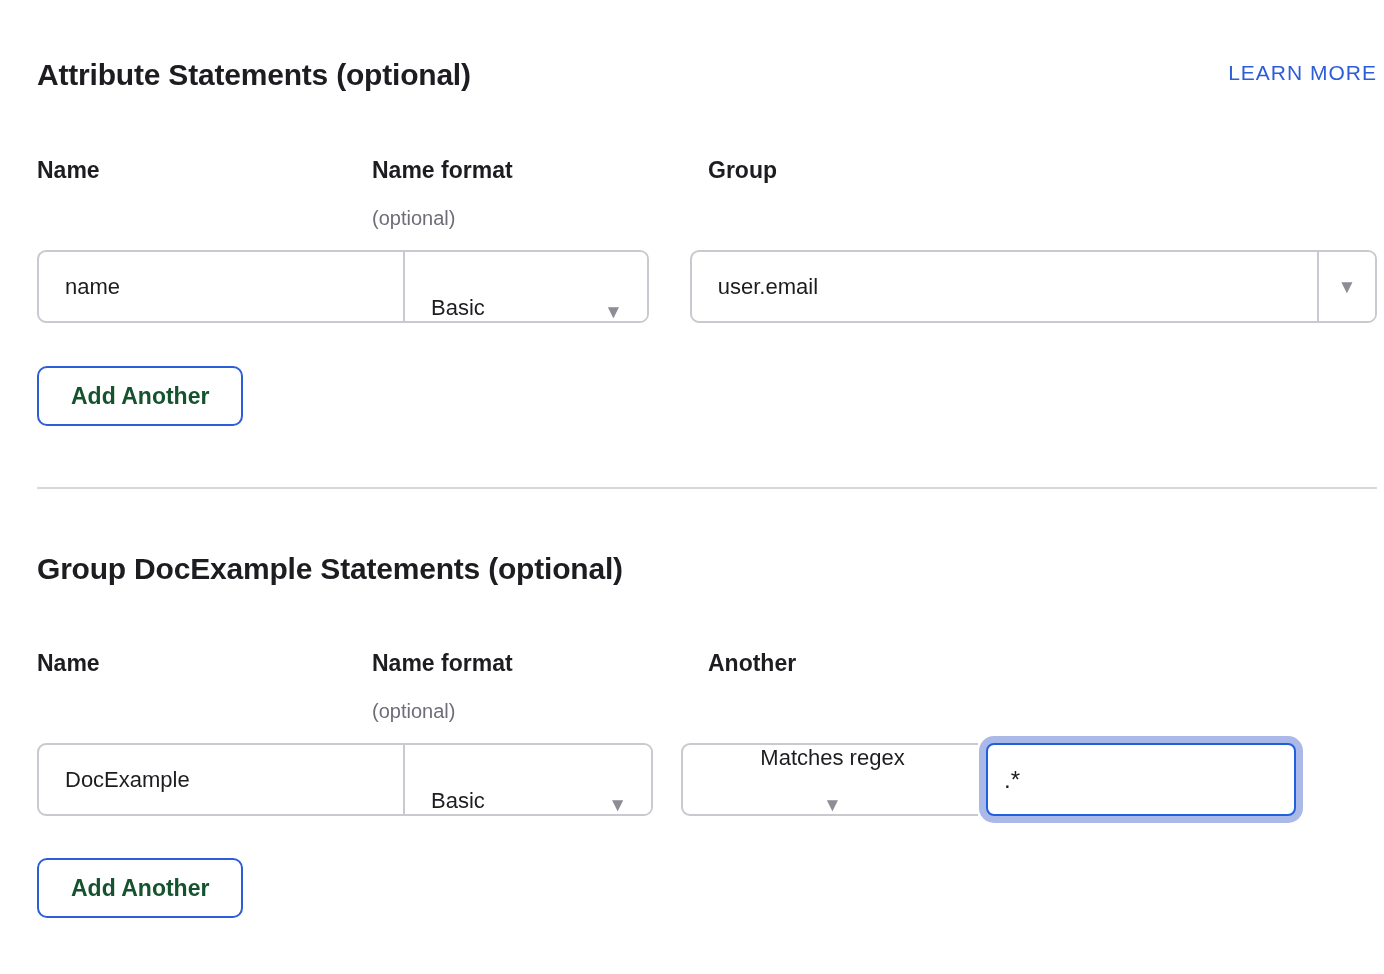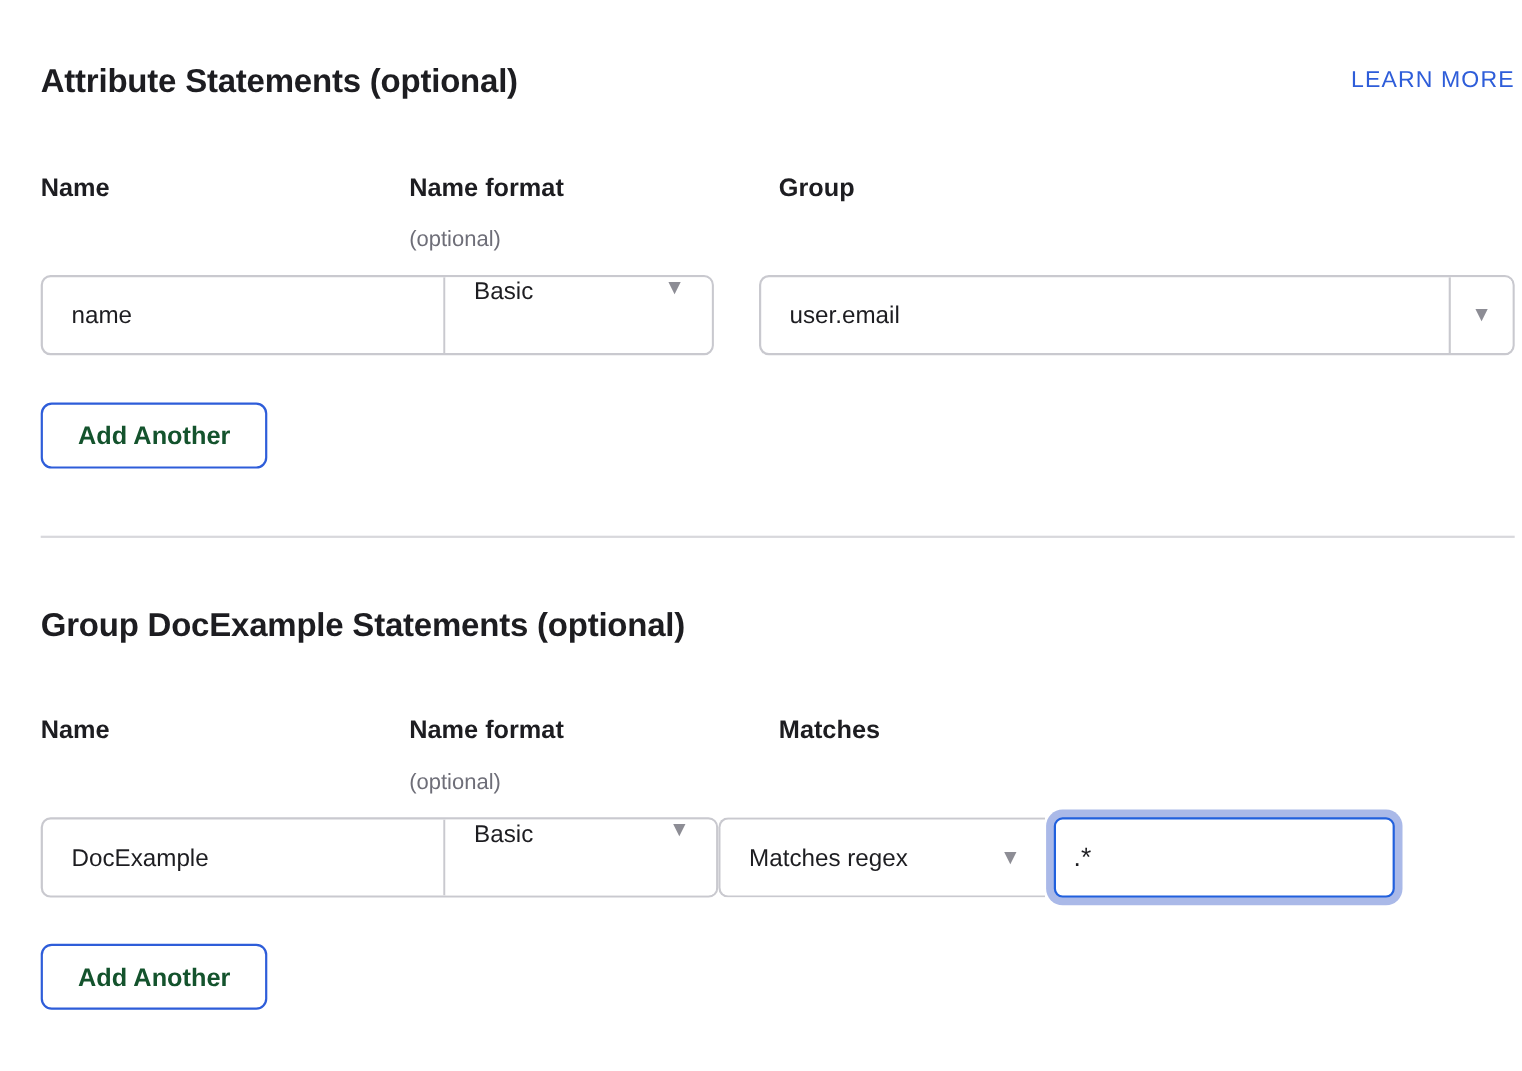--- a/index.html
+++ b/index.html
@@ -43,21 +43,21 @@
     font-family: "Liberation Sans", "DejaVu Sans", sans-serif;
     font-size: 22px; color: #1d1d21; padding: 0 20px 0 26px;
     height: 100%;
   }
   .group-name .text-input { width: 364px; }
   .group-value .text-input { flex: 1; }
 
   .v-divider { width: 2px; background: #c9c9cf; }
 
   .select-box {
-    display: flex; align-items: flex-start; justify-content: space-between;
+    display: flex; align-items: flex-end; justify-content: space-between;
     font-size: 22px; color: #1d1d21; padding: 0 24px 0 26px;
     cursor: pointer; user-select: none; flex: 1; background: #fff;
   }
   .arrow { color: #8d8d95; font-size: 19px; line-height: 1; }
 
   .dropdown-toggle {
     width: 56px; display: flex; align-items: center; justify-content: center;
     background: #fff; cursor: pointer;
   }
 
@@ -146,35 +146,35 @@
 
   <div class="field-headers field-headers-2">
     <div class="cell">
       <div class="col-label">Name</div>
     </div>
     <div class="cell">
       <div class="col-label">Name format</div>
       <div class="col-hint">(optional)</div>
     </div>
     <div class="cell">
-      <div class="col-label">Matches</div>
+      <div class="col-label">Another</div>
     </div>
   </div>
 
   <div class="field-row">
     <div class="input-group group-name">
       <input type="text" class="text-input" value="DocExample" style="">
       <div class="v-divider"></div>
       <div class="select-box">
         <span>Basic</span>
         <span class="arrow">▼</span>
       </div>
     </div>
 
-    <div class="filter-select" style="">
+    <div class="filter-select" style="margin-left:28px;flex-direction:column;">
       <span>Matches regex</span>
       <span class="arrow">▼</span>
     </div>
     <input type="text" class="filter-input" autofocus="" value=".*" style="">
   </div>
 
   <button class="add-btn add-btn-2">Add Another</button>
 
 </div>
 

